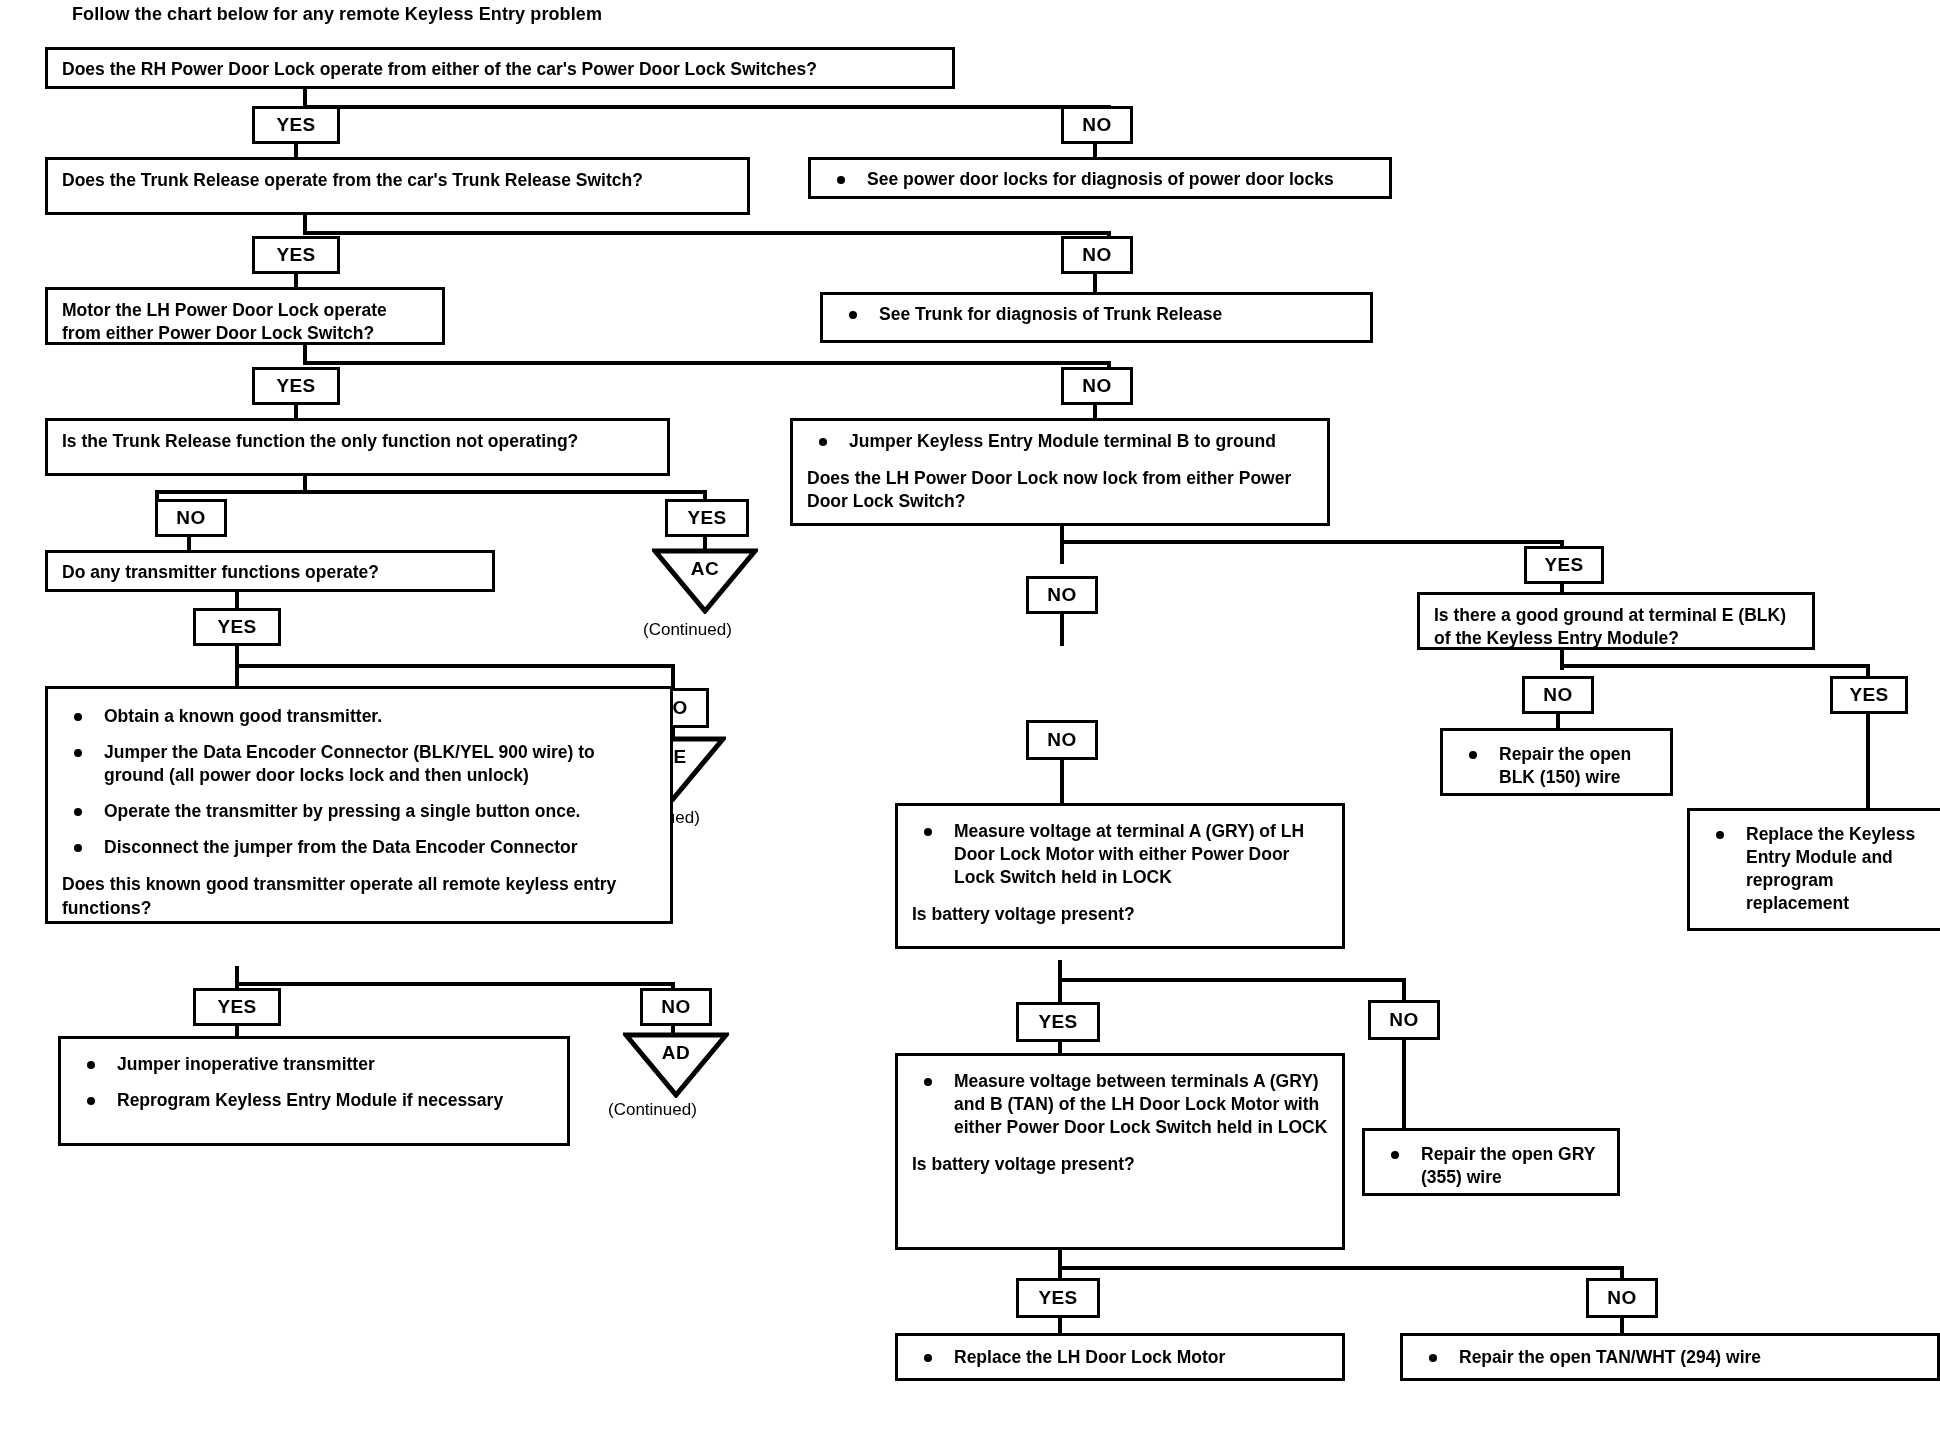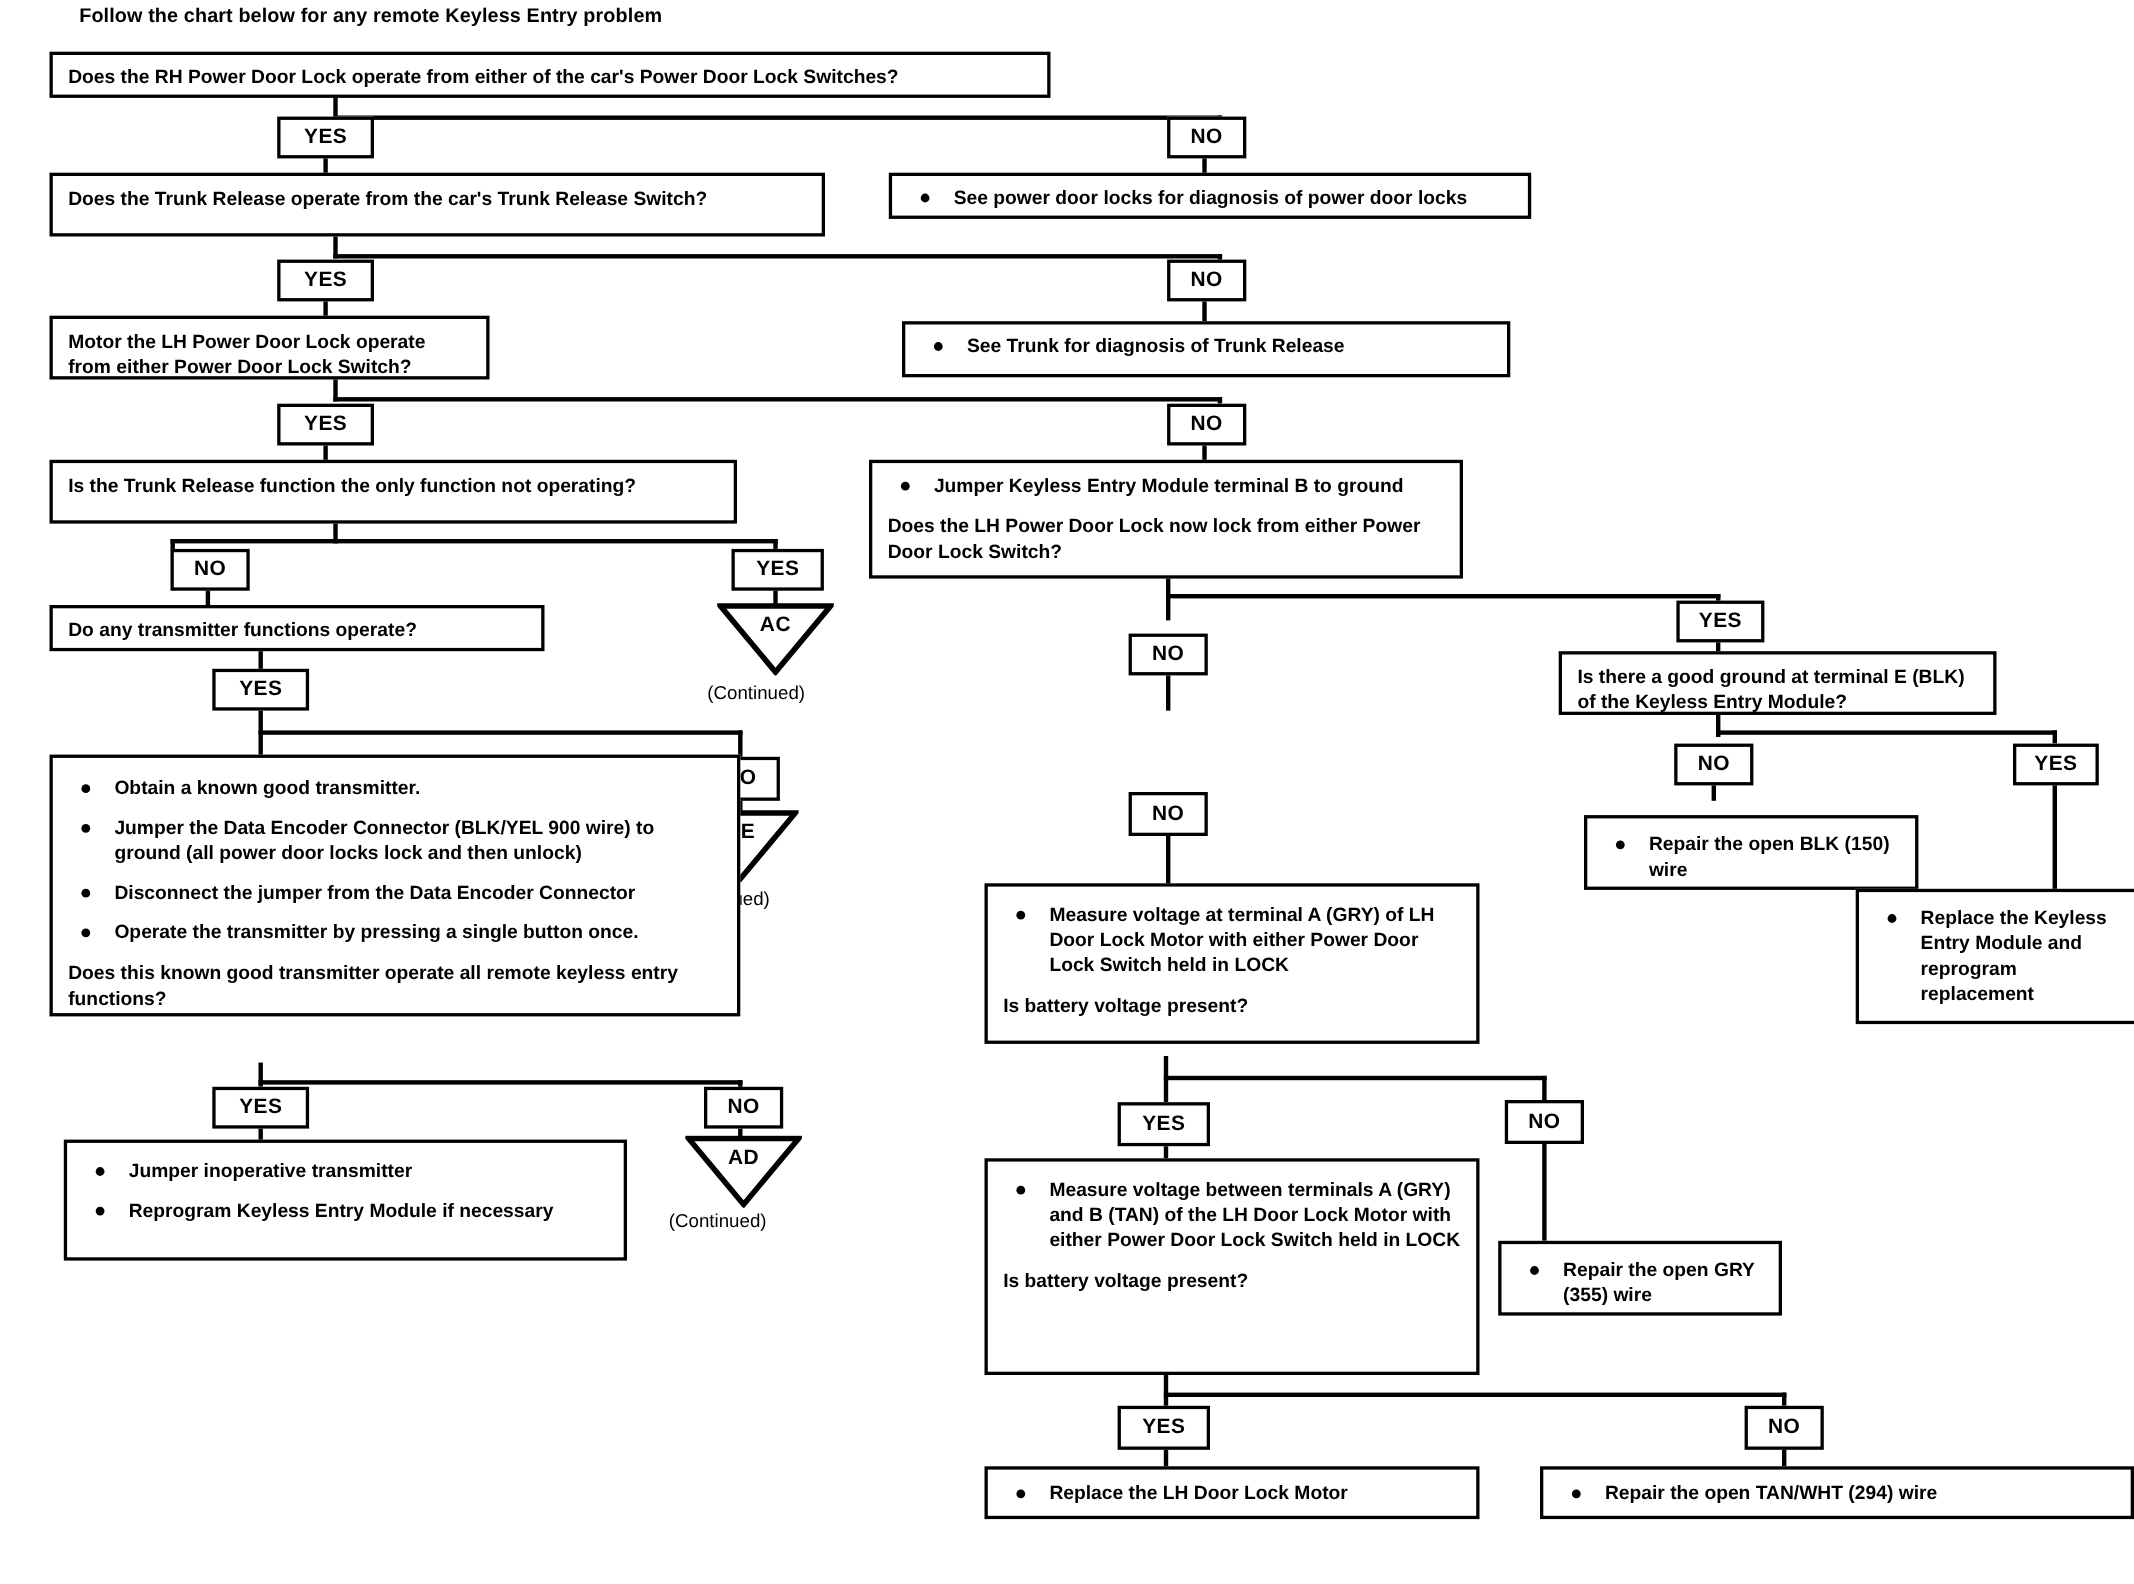--- a/index.html
+++ b/index.html
@@ -226,22 +226,22 @@
       <polygon points="3,3 103,3 53,63" fill="#ffffff" stroke="#000000" stroke-width="5"></polygon>
     </svg>
     <div class="tri-label">AE</div>
   </div>
   <div class="cont" style="left:611px; top:808px;">(Continued)</div>
 
   <div class="box" style="left:45px; top:686px; width:628px; height:238px; padding-top:16px;">
     <ul class="blist">
       <li>Obtain a known good transmitter.</li>
       <li>Jumper the Data Encoder Connector (BLK/YEL 900 wire) to ground (all power door locks lock and then unlock)</li>
+      <li>Operate the transmitter by pressing a single button once.</li>
       <li>Disconnect the jumper from the Data Encoder Connector</li>
-      <li>Operate the transmitter by pressing a single button once.</li>
     </ul>
     <div class="tailq">Does this known good transmitter operate all remote keyless entry functions?</div>
   </div>
 
   <div class="ln lnv" style="left:235px; top:966px; height:22px;"></div>
   <div class="ln lnh" style="left:235px; top:982px; width:440px;"></div>
   <div class="ln lnv" style="left:671px; top:982px; height:10px;"></div>
 
   <div class="ynbox" style="left:193px; top:988px; width:88px; height:38px;">
     <span>YES</span>
@@ -293,21 +293,21 @@
   <div class="ynbox" style="left:1522px; top:676px; width:72px; height:38px;">
     <span>NO</span>
   </div>
   <div class="ynbox" style="left:1830px; top:676px; width:78px; height:38px;">
     <span>YES</span>
   </div>
 
   <div class="ln lnv" style="left:1556px; top:714px; height:14px;"></div>
   <div class="ln lnv" style="left:1866px; top:714px; height:96px;"></div>
 
-  <div class="box" style="left:1440px; top:728px; width:304px; height:68px; padding-top:12px;margin-top:13px;">
+  <div class="box" style="left:1440px; top:728px; width:233px; height:68px; padding-top:12px;">
     <ul class="blist">
       <li>Repair the open BLK (150) wire</li>
     </ul>
   </div>
 
   <div class="box" style="left:1687px; top:808px; width:257px; height:123px; padding-top:12px;">
     <ul class="blist">
       <li>Replace the Keyless Entry Module and reprogram replacement</li>
     </ul>
   </div>

